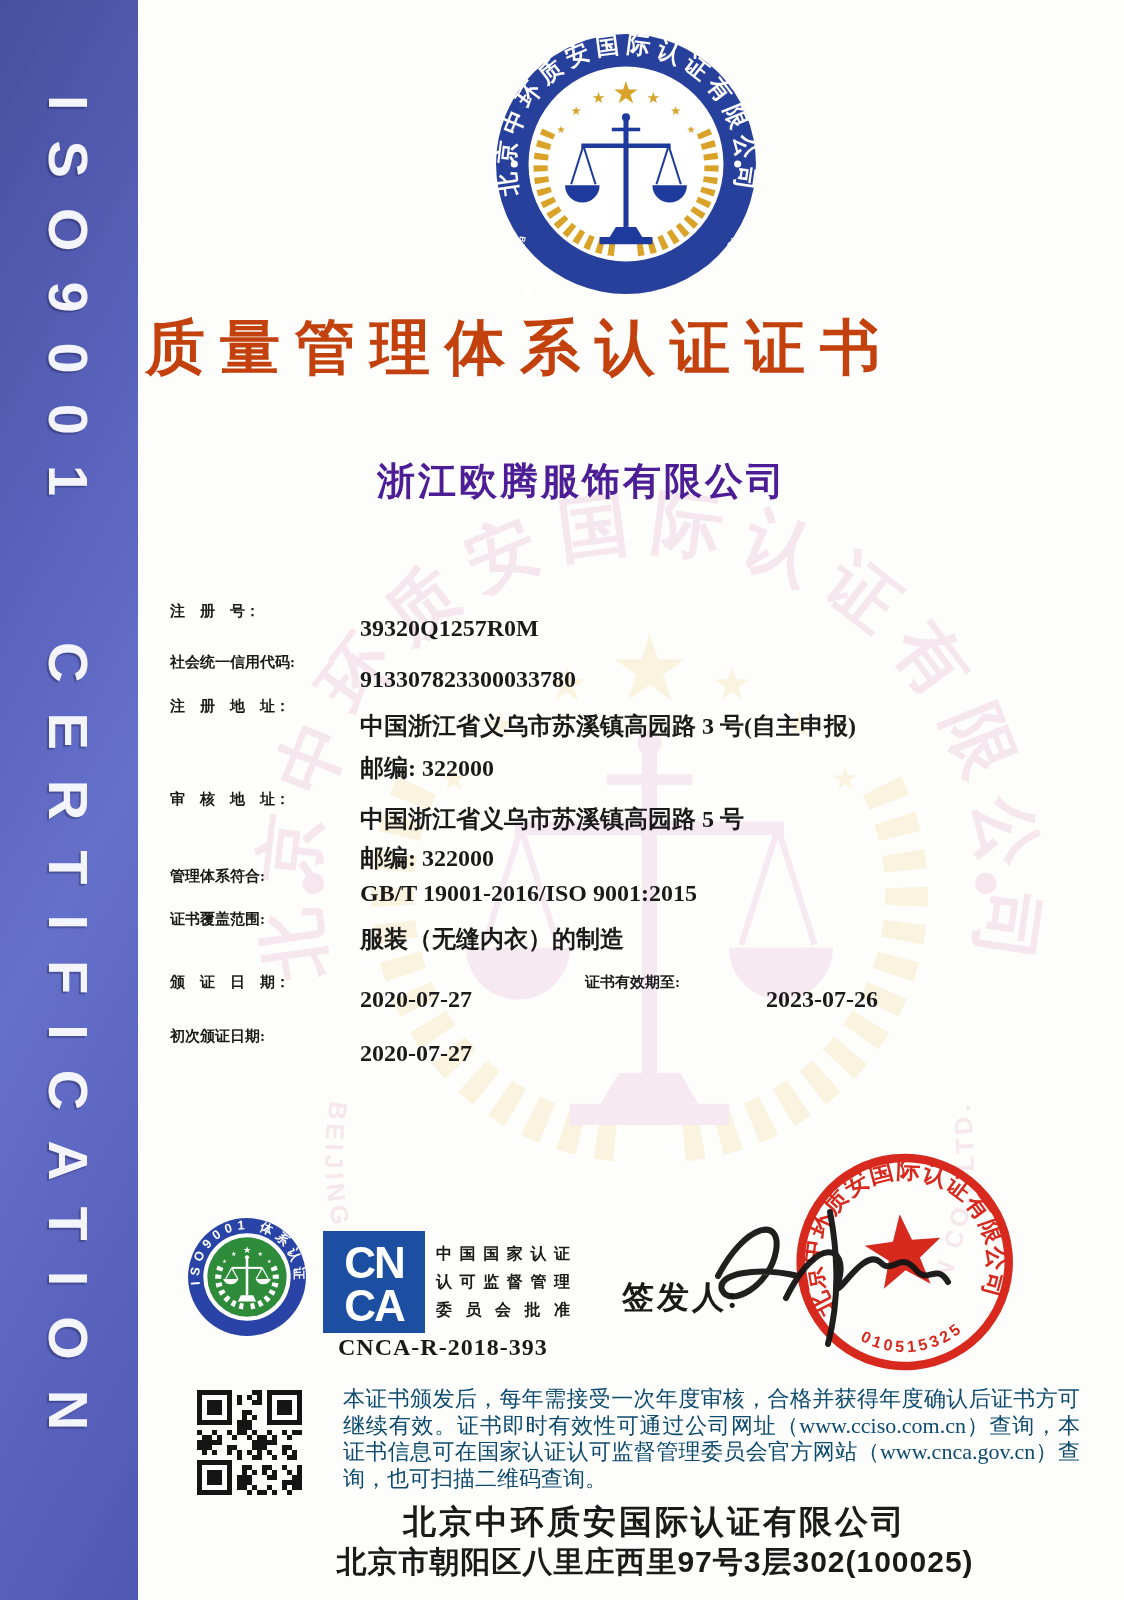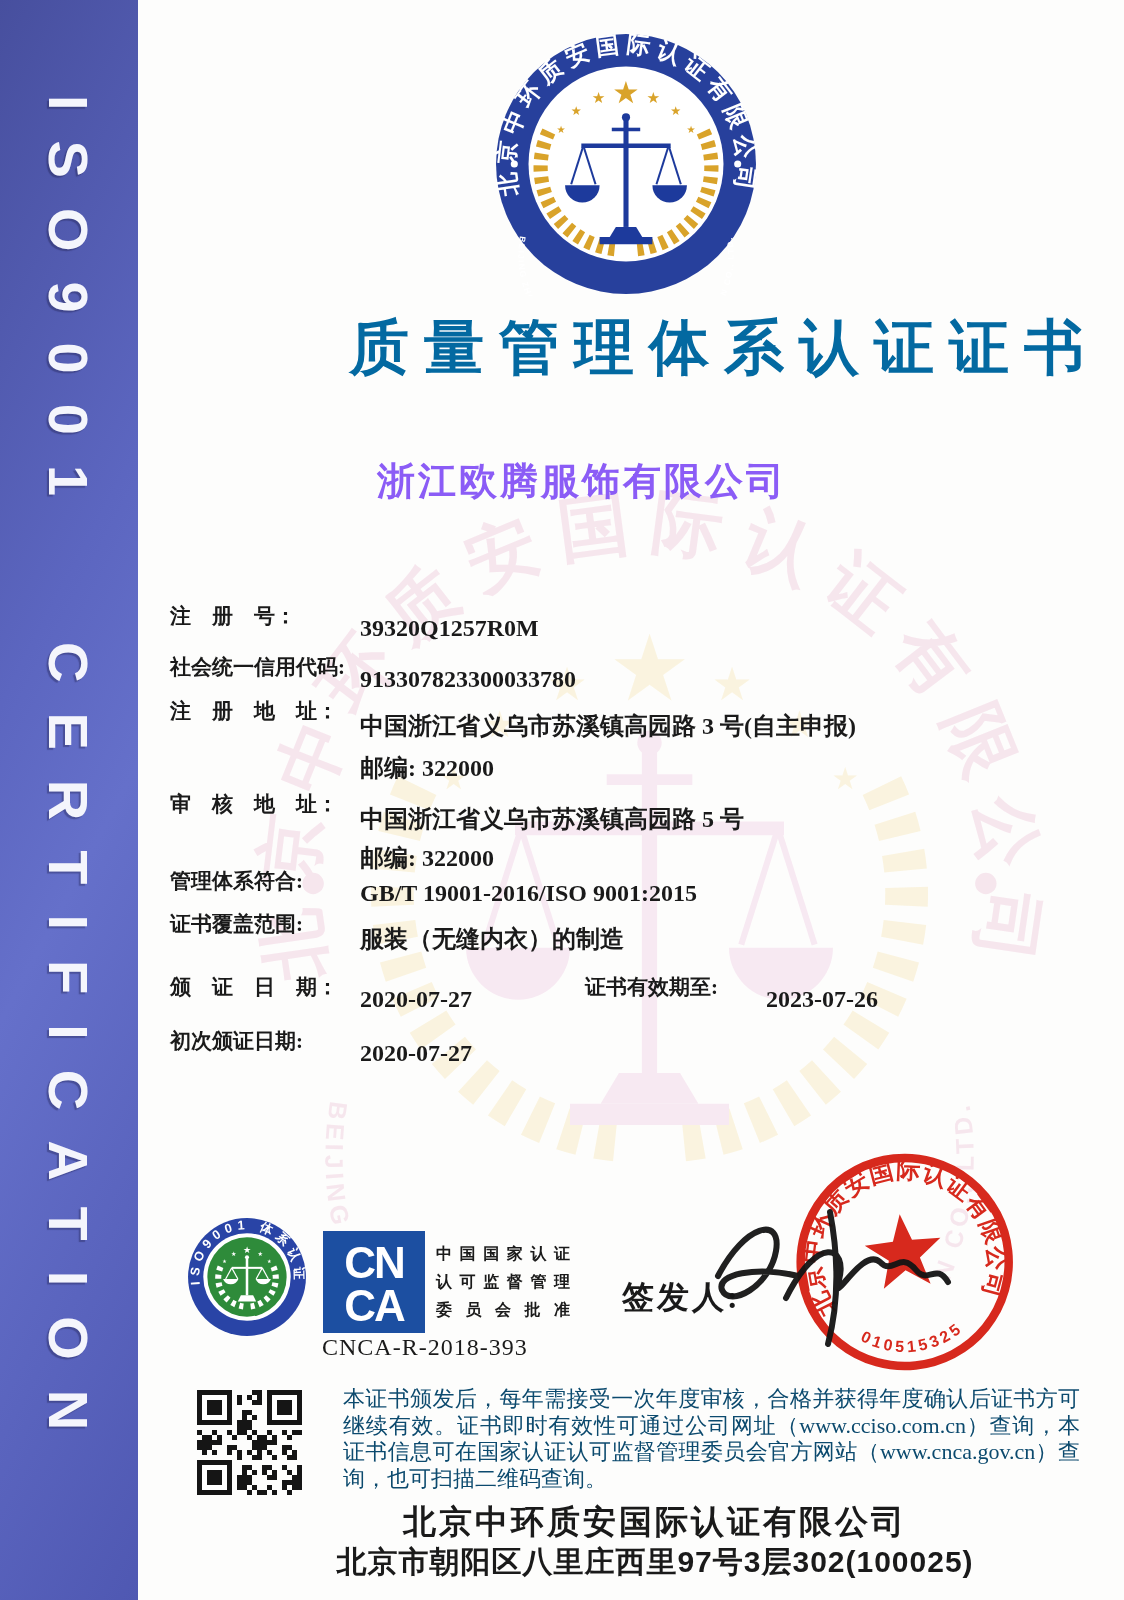--- a/index.html
+++ b/index.html
@@ -9,34 +9,34 @@
   .spine{position:absolute;left:0;top:0;width:138px;height:1600px;
          background:linear-gradient(118deg,#474f9e 0%,#5c66c0 38%,#6570ca 55%,#4f58b2 100%);}
   .vtext{position:absolute;left:36px;writing-mode:vertical-rl;text-orientation:mixed;
          color:#f4f5fc;font-family:"Liberation Sans",sans-serif;font-weight:bold;
          font-size:56px;letter-spacing:30px;text-shadow:2px 2px 1px rgba(25,25,70,.35);}
   .vtext.iso{top:95px;}
   .vtext.cert{top:642px;}
   
   .emblem-main{position:absolute;left:494px;top:32px;width:264px;height:264px;}
   .watermark{position:absolute;left:252px;top:486px;width:795px;height:795px;opacity:.55;pointer-events:none;}
-  .title{position:absolute;left:130px;top:308px;width:954px;text-align:right;
-         font-size:60px;font-weight:bold;letter-spacing:15px;padding-left:15px;color:#0369a1;}
+  .title{position:absolute;left:130px;top:308px;width:954px;text-align:left;
+         font-size:60px;font-weight:bold;letter-spacing:15px;padding-left:15px;color:#c2410c;}
   .company{position:absolute;left:130px;top:456px;width:904px;text-align:center;
            font-family:"Liberation Sans",sans-serif;font-weight:bold;
-           font-size:38px;letter-spacing:3px;color:#8b5cf6;}
+           font-size:38px;letter-spacing:3px;color:#4c1d95;}
   
-  .lbl{position:absolute;left:170px;font-size:21px;font-weight:bold;white-space:nowrap;}
+  .lbl{position:absolute;left:170px;font-size:15px;font-weight:bold;white-space:nowrap;}
   .val{position:absolute;left:360px;font-size:24px;font-weight:bold;white-space:nowrap;margin-top:16px;}
   
   .iso-badge{position:absolute;left:186px;top:1216px;width:122px;height:122px;}
   .cnca-logo{position:absolute;left:323px;top:1231px;width:102px;height:102px;}
   .approval{position:absolute;left:436px;top:1240px;width:134px;font-size:16px;font-weight:bold;
             line-height:28px;text-align:justify;text-align-last:justify;}
-  .cnca-code{position:absolute;left:322px;top:1334px;font-size:24px;font-weight:400;letter-spacing:1px;}
+  .cnca-code{position:absolute;left:338px;top:1334px;font-size:24px;font-weight:700;letter-spacing:1px;}
   .issuer{position:absolute;left:622px;top:1276px;font-size:32px;font-weight:bold;letter-spacing:3px;}
   .signature{position:absolute;left:690px;top:1206px;width:280px;height:145px;z-index:3;}
   .seal{position:absolute;left:790px;top:1150px;width:230px;height:230px;transform:rotate(-6deg);z-index:2;}
   .qr{position:absolute;left:197px;top:1390px;width:105px;height:105px;}
   .notice{position:absolute;left:343px;top:1386px;width:737px;font-family:Liberation Serif, serif;
           font-size:22px;line-height:26.5px;text-align:justify;color:#0c4a6e;}
   .footer-co{position:absolute;left:190px;top:1500px;width:930px;text-align:center;
              font-family:"Liberation Sans",sans-serif;font-weight:bold;font-size:33px;letter-spacing:3px;}
   .footer-addr{position:absolute;left:190px;top:1542px;width:930px;text-align:center;
              font-family:Liberation Sans, sans-serif;font-weight:600;font-size:30px;letter-spacing:1px;}

